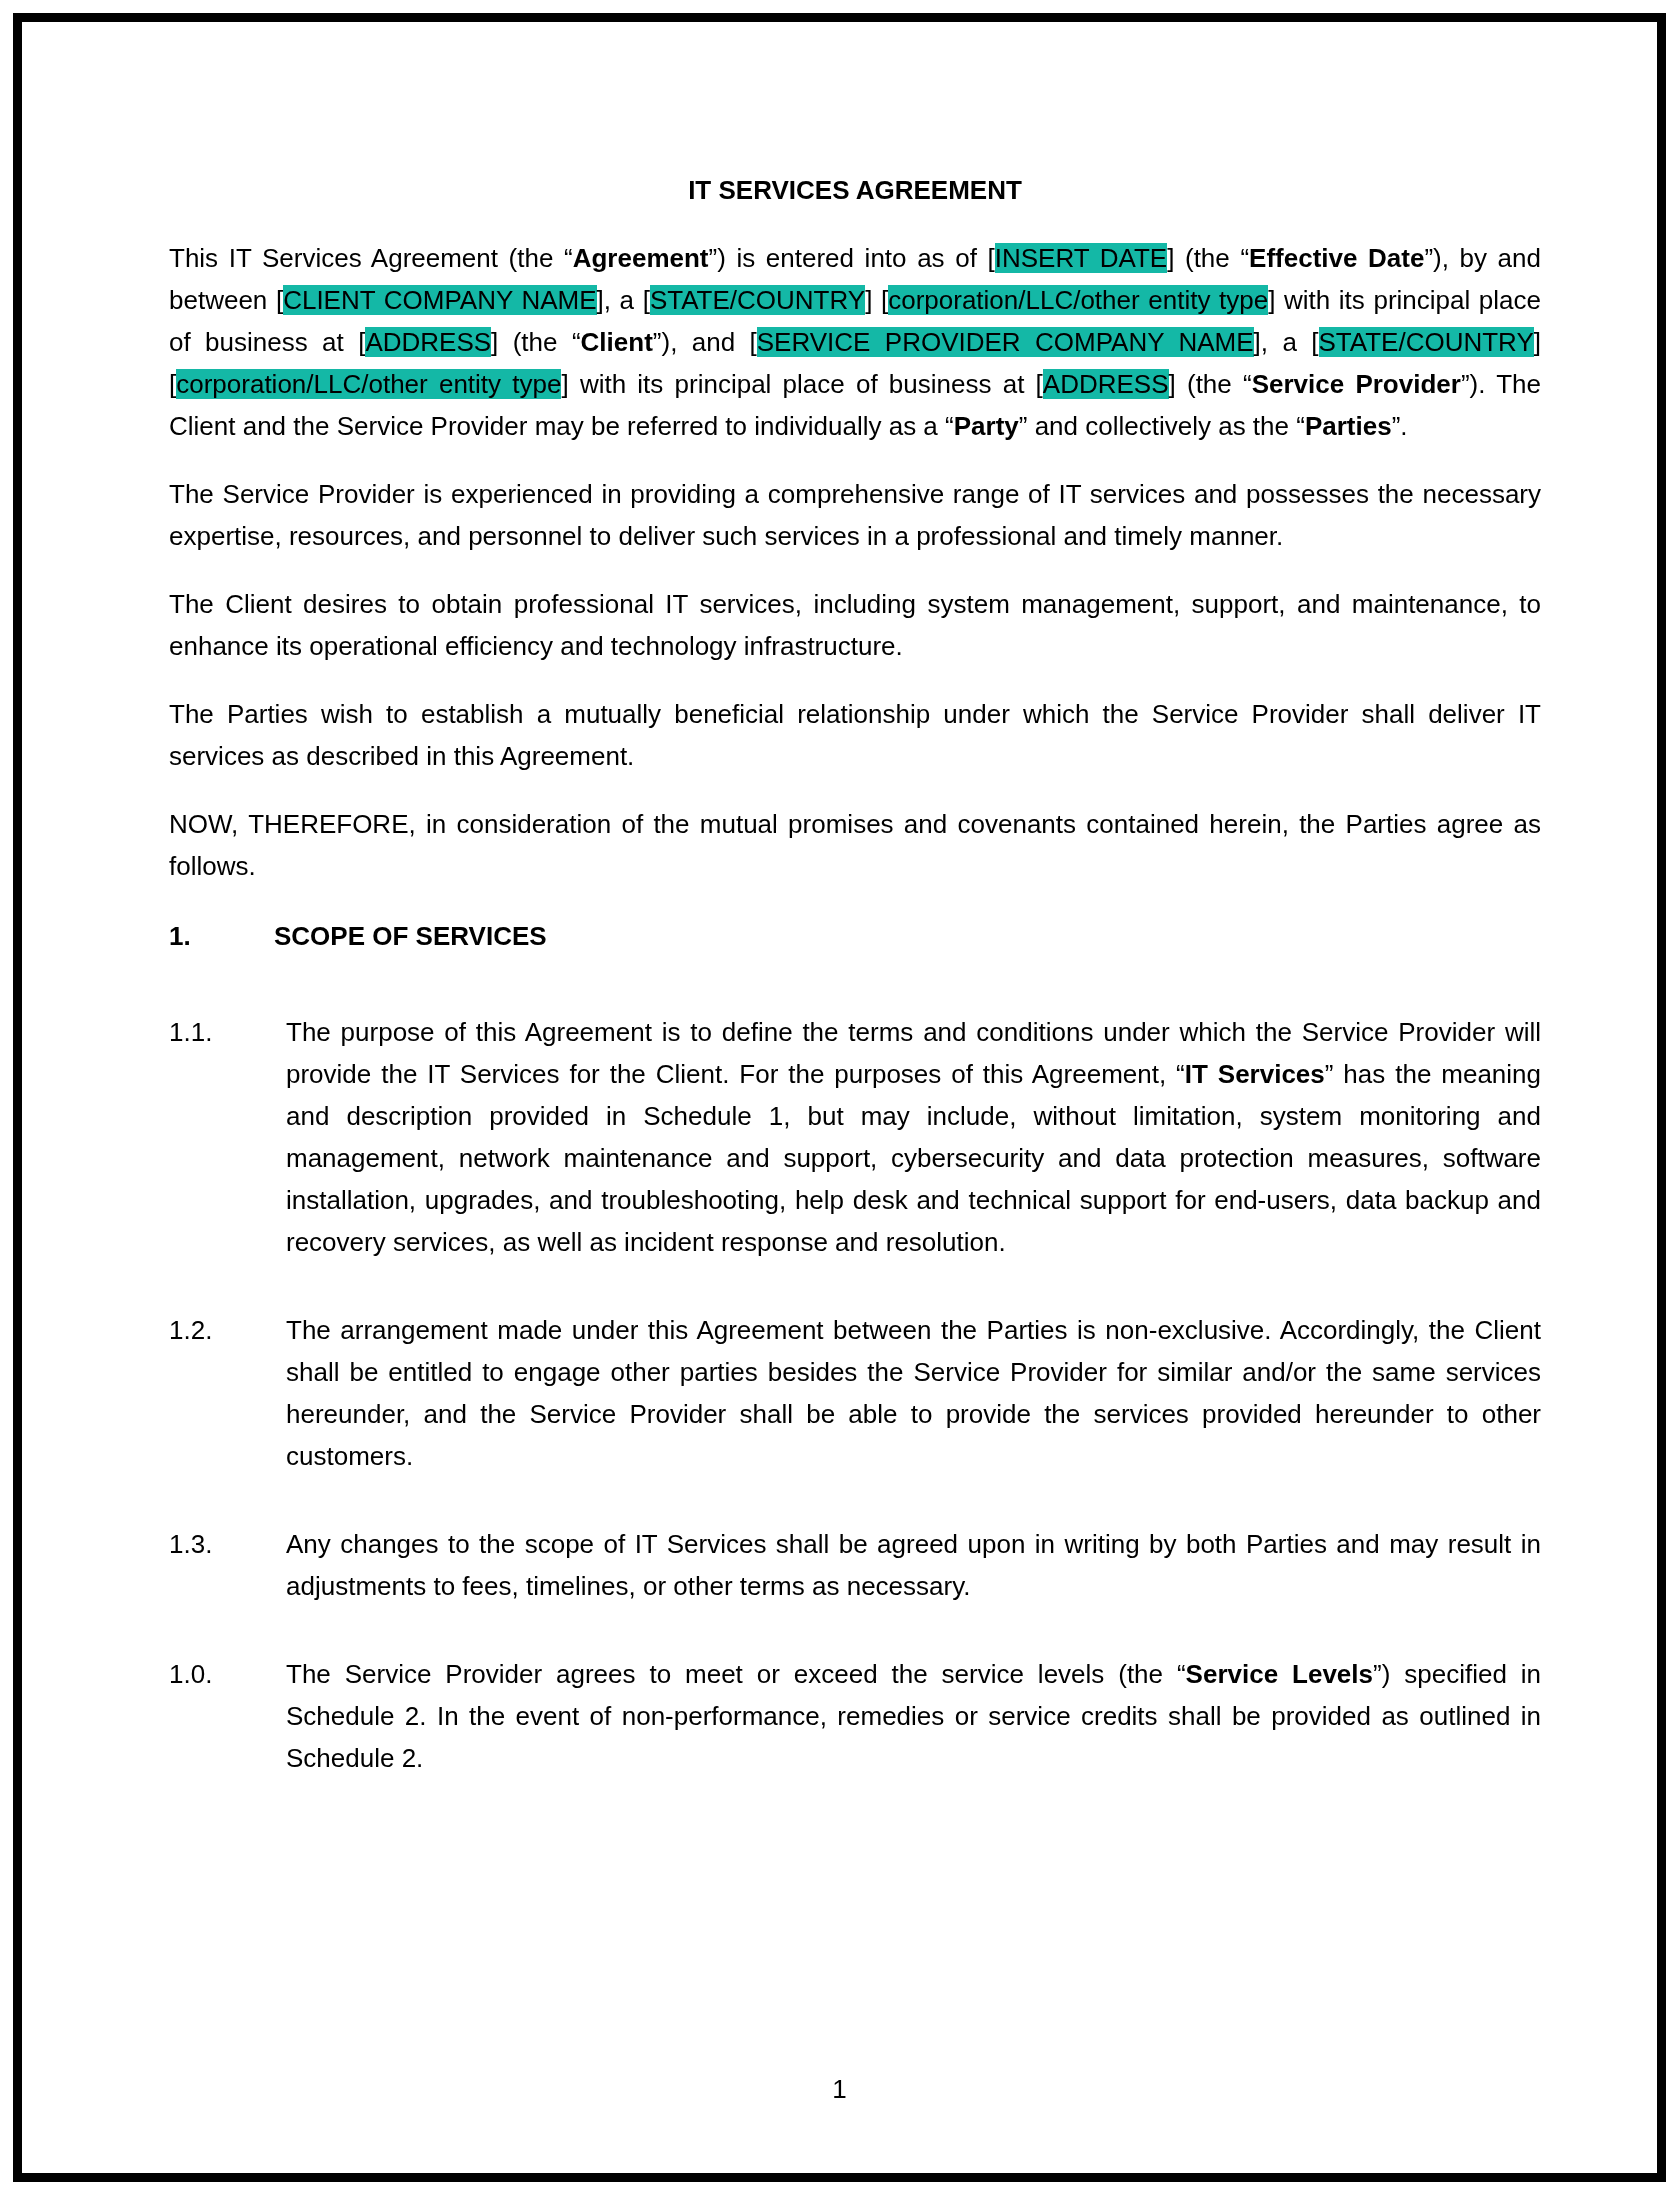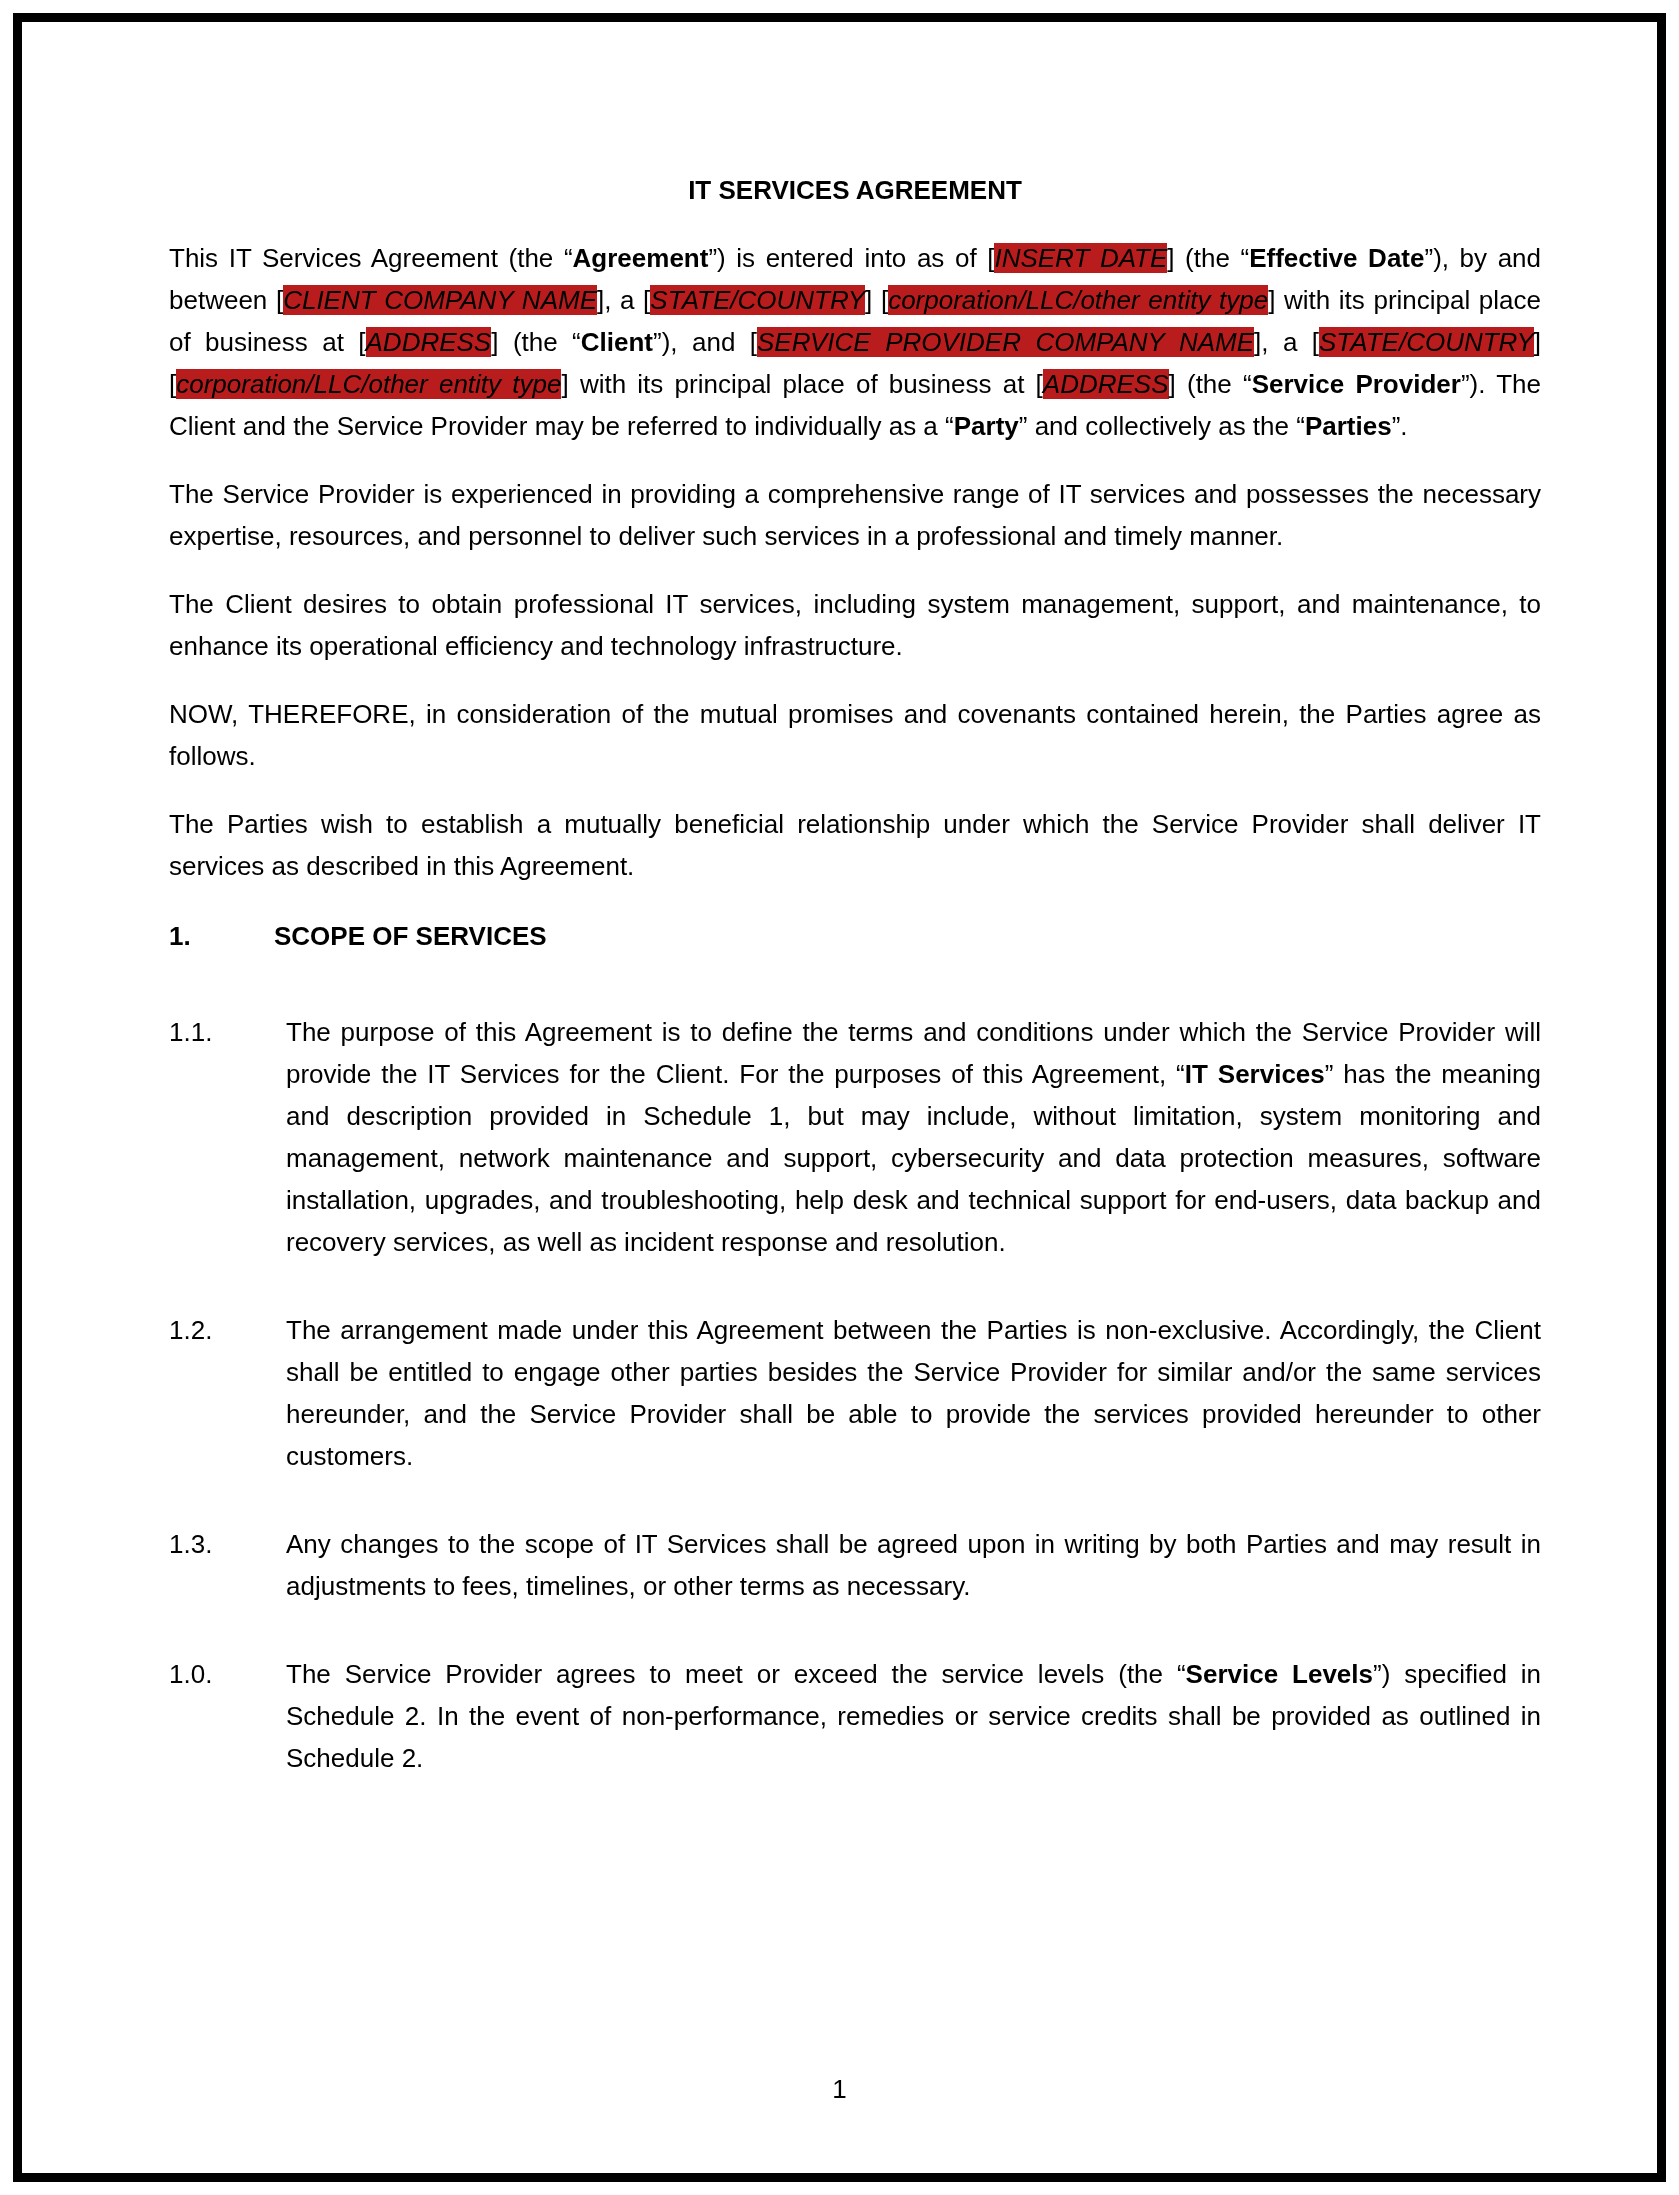--- a/index.html
+++ b/index.html
@@ -51,21 +51,21 @@
     gap: 12px;
   }
   .num-col {
     flex: 0 0 105px;
   }
   .clause-body {
     flex: 1;
     text-align: justify;
   }
   .b { font-weight: bold; }
-  .h { background: #b91c1c; font-style: italic; }
+  .h { background: #14b8a6; }
   .page-number {
     position: absolute;
     left: 0;
     right: 0;
     bottom: 63px;
     text-align: center;
     font-size: 26px;
   }
 </style>
 </head>
@@ -75,23 +75,23 @@
   <div class="page">
 
     <h1 class="title">IT SERVICES AGREEMENT</h1>
 
     <p class="para"><span>This IT Services Agreement (the “</span><span class="b">Agreement</span><span>”) is entered into as of [</span><span class="h">INSERT DATE</span><span>] (the “</span><span class="b">Effective Date</span><span>”), by and between [</span><span class="h">CLIENT COMPANY NAME</span><span>], a [</span><span class="h">STATE/COUNTRY</span><span>] [</span><span class="h">corporation/LLC/other entity type</span><span>] with its principal place of business at [</span><span class="h">ADDRESS</span><span>] (the “</span><span class="b">Client</span><span>”), and [</span><span class="h">SERVICE PROVIDER COMPANY NAME</span><span>], a [</span><span class="h">STATE/COUNTRY</span><span>] [</span><span class="h">corporation/LLC/other entity type</span><span>] with its principal place of business at [</span><span class="h">ADDRESS</span><span>] (the “</span><span class="b">Service Provider</span><span>”). The Client and the Service Provider may be referred to individually as a “</span><span class="b">Party</span><span>” and collectively as the “</span><span class="b">Parties</span><span>”.</span></p>
 
     <p class="para"><span>The Service Provider is experienced in providing a comprehensive range of IT services and possesses the necessary expertise, resources, and personnel to deliver such services in a professional and timely manner.</span></p>
 
     <p class="para"><span>The Client desires to obtain professional IT services, including system management, support, and maintenance, to enhance its operational efficiency and technology infrastructure.</span></p>
 
+    <p class="para"><span>The Parties wish to establish a mutually beneficial relationship under which the Service Provider shall deliver IT services as described in this Agreement.</span></p>
+
     <p class="para"><span>NOW, THEREFORE, in consideration of the mutual promises and covenants contained herein, the Parties agree as follows.</span></p>
-
-    <p class="para"><span>The Parties wish to establish a mutually beneficial relationship under which the Service Provider shall deliver IT services as described in this Agreement.</span></p>
 
     <div class="section-heading">
       <span class="num-col">1.</span>
       <span>SCOPE OF SERVICES</span>
     </div>
 
     <div class="clause">
       <span class="num-col">1.1.</span>
       <div class="clause-body"><span>The purpose of this Agreement is to define the terms and conditions under which the Service Provider will provide the IT Services for the Client. For the purposes of this Agreement, “</span><span class="b">IT Services</span><span>” has the meaning and description provided in Schedule 1, but may include, without limitation, system monitoring and management, network maintenance and support, cybersecurity and data protection measures, software installation, upgrades, and troubleshooting, help desk and technical support for end-users, data backup and recovery services, as well as incident response and resolution.</span></div>
     </div>

